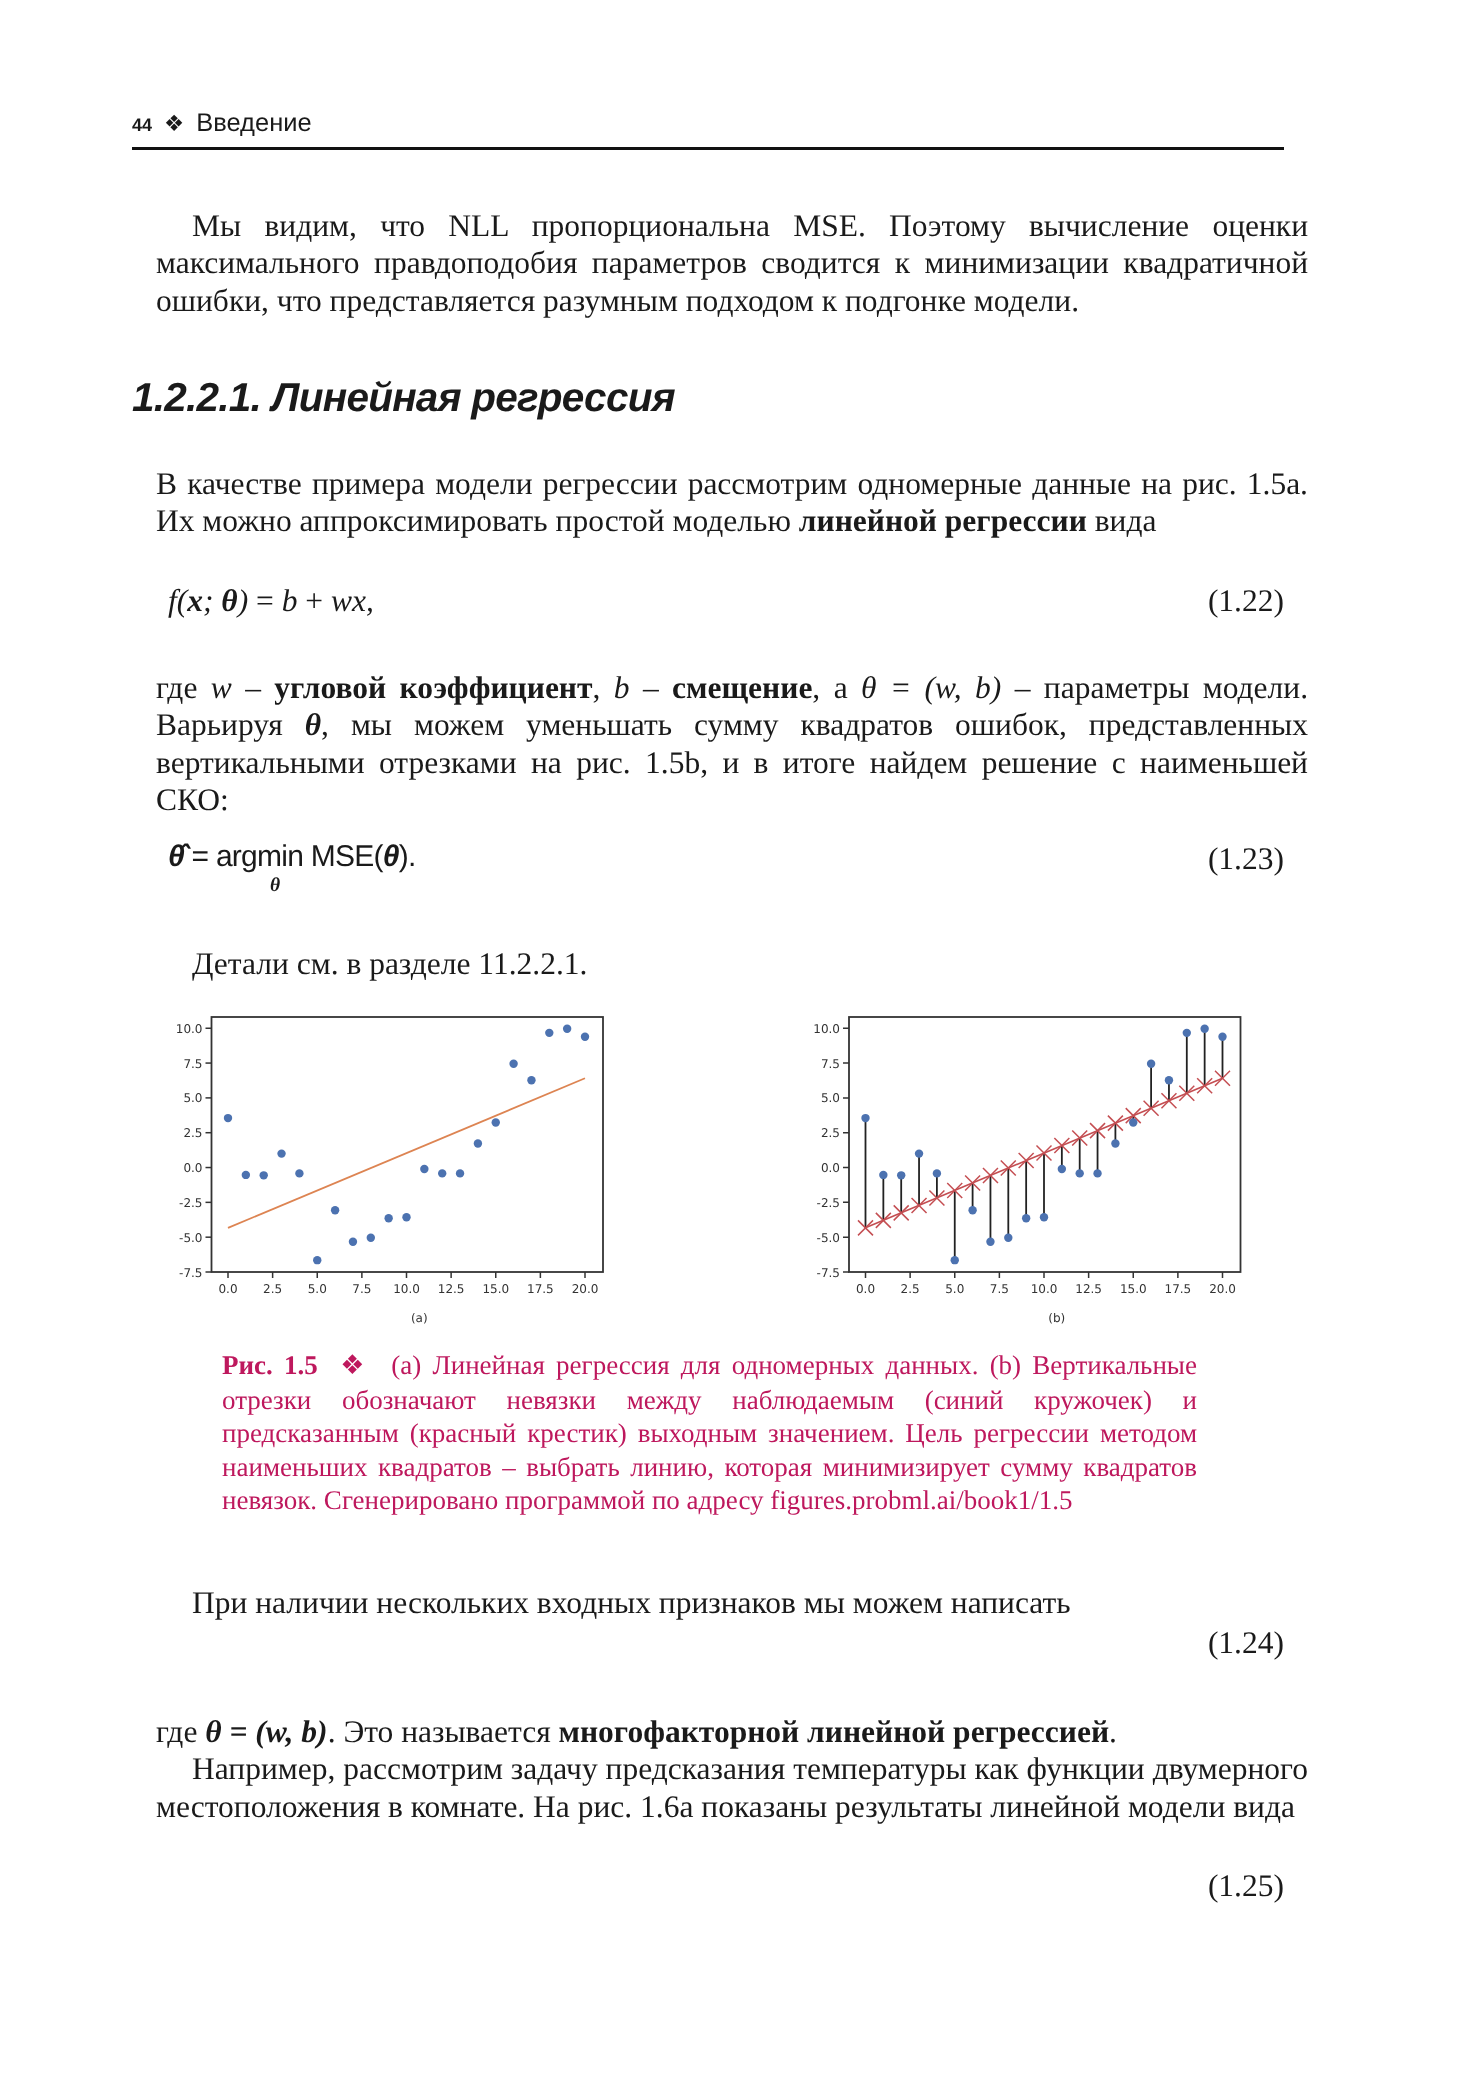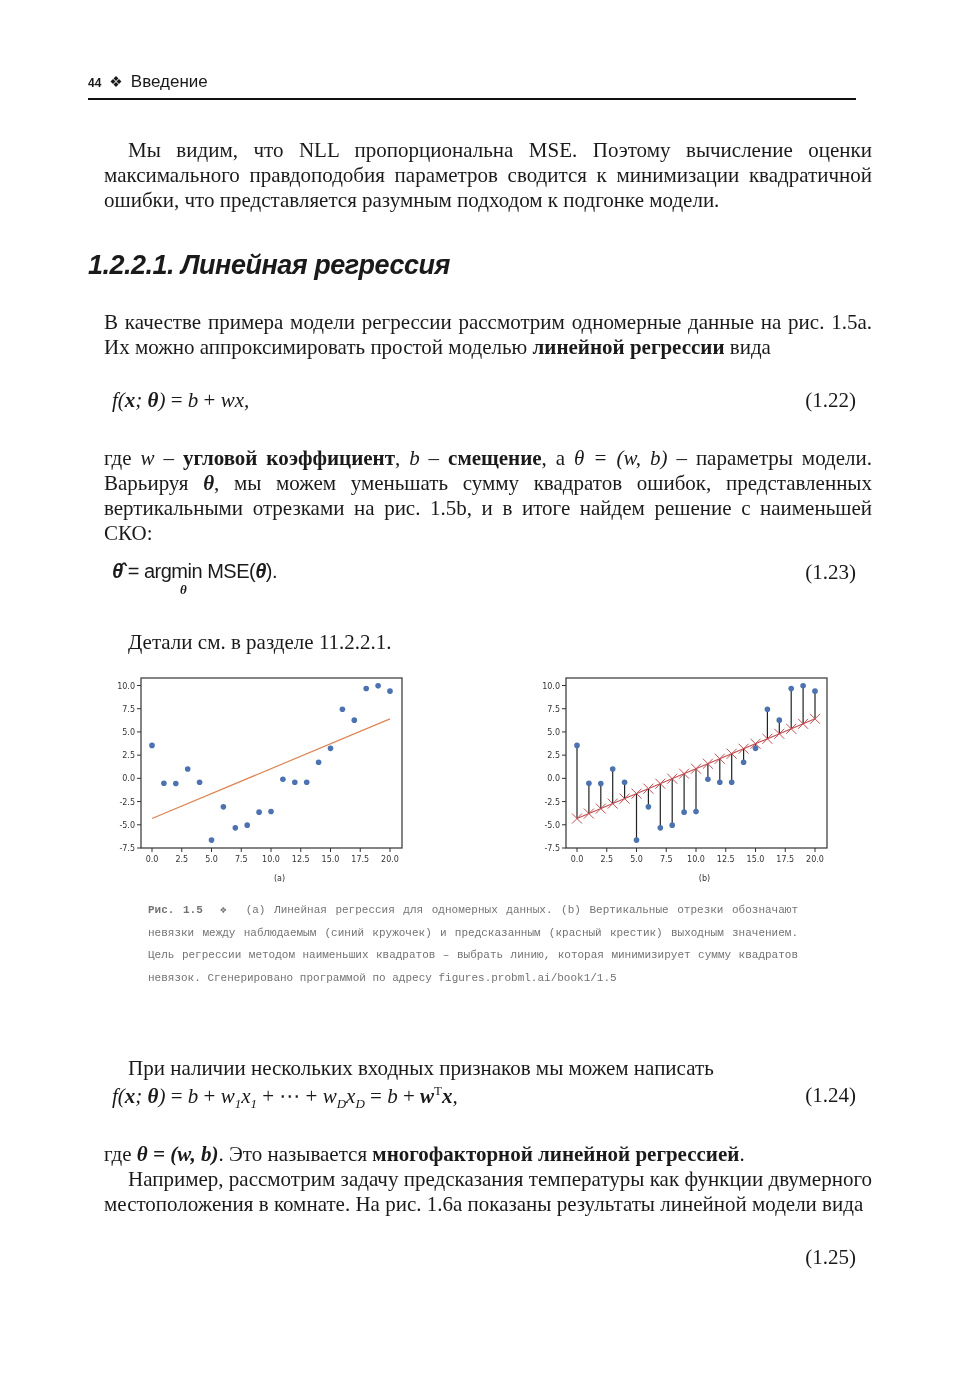--- a/index.html
+++ b/index.html
@@ -21,22 +21,22 @@
   .eq .up { font-style: normal; }
   .eq sub { font-size: 13px; }
   .eq sup { font-size: 13px; }
   .argmin-under { position: absolute; left: 68px; top: 22px; font-size: 13px; font-weight: bold; font-style: italic; }
   b { font-weight: bold; }
   i { font-style: italic; }
   .figure { position: absolute; top: 672px; left: 0; width: 768px; height: 215px; }
   .plot { position: absolute; top: 0; }
   .plot svg text { font-family: "DejaVu Sans", sans-serif; font-size: 8px; fill: #333; }
   .panel-label { font-family: "Liberation Sans", sans-serif; font-size: 14px; fill: #111; }
-  .caption { position: absolute; top: 899px; left: 60px; width: 650px; font-family: Liberation Mono, monospace;
-    font-size: 11px; line-height: 22.5px; text-align: justify; color: #737373; }
+  .caption { position: absolute; top: 899px; left: 60px; width: 650px; font-family: Liberation Serif, serif;
+    font-size: 18px; line-height: 22.5px; text-align: justify; color: #be185d; }
   .caption .fig-label { font-weight: bold; }
 </style>
 </head>
 <body>
 
 <div class="page">
 
   <div class="running-head">
     <span class="num">44</span><span class="dia">❖</span><span>Введение</span>
   </div>
@@ -250,21 +250,20 @@
           <text x="171.5" y="209" text-anchor="middle" class="panel-label">(b)</text>
         </svg>
     </div>
   </div>
 
   <div class="caption"><span class="fig-label">Рис. 1.5</span>&nbsp;&nbsp;<span>❖</span>&nbsp;&nbsp;<span>(a) Линейная регрессия для одномерных данных. (b) Вертикальные отрезки обозначают невязки между наблюдаемым (синий кружочек) и предсказанным (красный крестик) выходным значением. Цель регрессии методом наименьших квадратов – выбрать линию, которая минимизирует сумму квадратов невязок. Сгенерировано программой по адресу figures.probml.ai/book1/1.5</span></div>
 
   <p class="para indent serif" style="top:1040px">При наличии нескольких входных признаков мы можем написать</p>
 
   <div class="eq" style="top:1083px">
-    <span class="formula">f(<span class="b">x</span>; <span class="b">θ</span>) <span class="up">=</span> b <span class="up">+</span> w<sub>1</sub>x<sub>1</sub> <span class="up">+ ⋯ +</span> w<sub>D</sub>x<sub>D</sub> <span class="up">=</span> b <span class="up">+</span> <span class="b">w</span><sup class="up">T</sup><span class="b">x</span>,</span>
     <span class="eqnum">(1.24)</span>
   </div>
 
   <p class="para serif" style="top:1126px"><span>где </span><b><i>θ = (w, b)</i></b><span>. Это называется </span><b>многофакторной линейной регрессией</b><span>.</span></p>
 
   <p class="para indent serif" style="top:1151px">Например, рассмотрим задачу предсказания температуры как функции двумерного местоположения в комнате. На рис. 1.6a показаны результаты линейной модели вида</p>
 
   <div class="eq" style="top:1245px">
     <span class="eqnum">(1.25)</span>
   </div>

